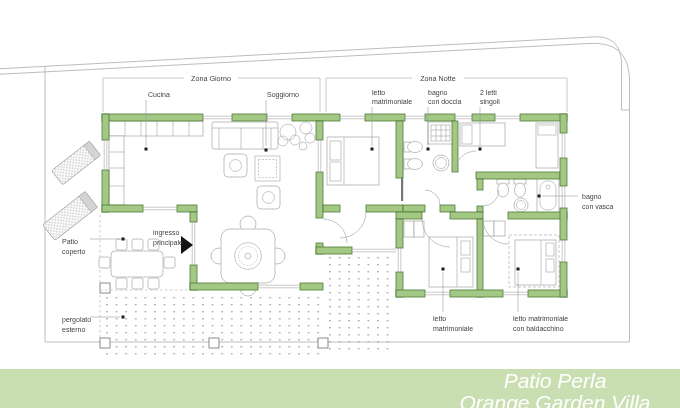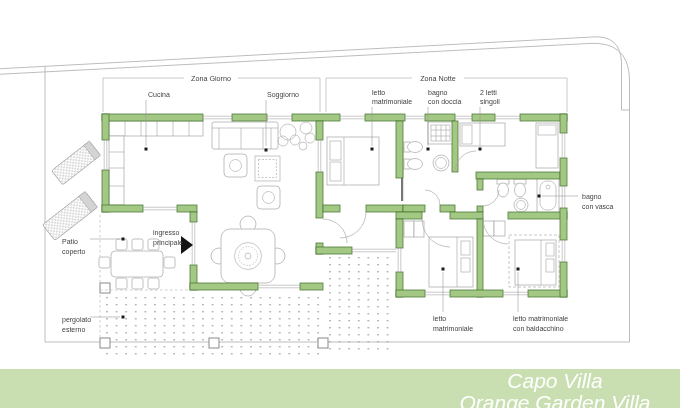--- a/index.html
+++ b/index.html
@@ -631,17 +631,17 @@
     <text class="lbl" x="62" y="332">esterno</text>
     <text class="lbl" x="433" y="321">letto</text>
     <text class="lbl" x="433" y="331">matrimoniale</text>
     <text class="lbl" x="513" y="321">letto matrimoniale</text>
     <text class="lbl" x="513" y="331">con baldacchino</text>
   </g>
 </svg>
 
 <div class="banner">
   <div class="banner-text">
-    <div>Capo Villa</div>
+    <div>Patio Perla</div>
     <div>Orange Garden Villa</div>
   </div>
 </div>
 </div>
 
 </body></html>

